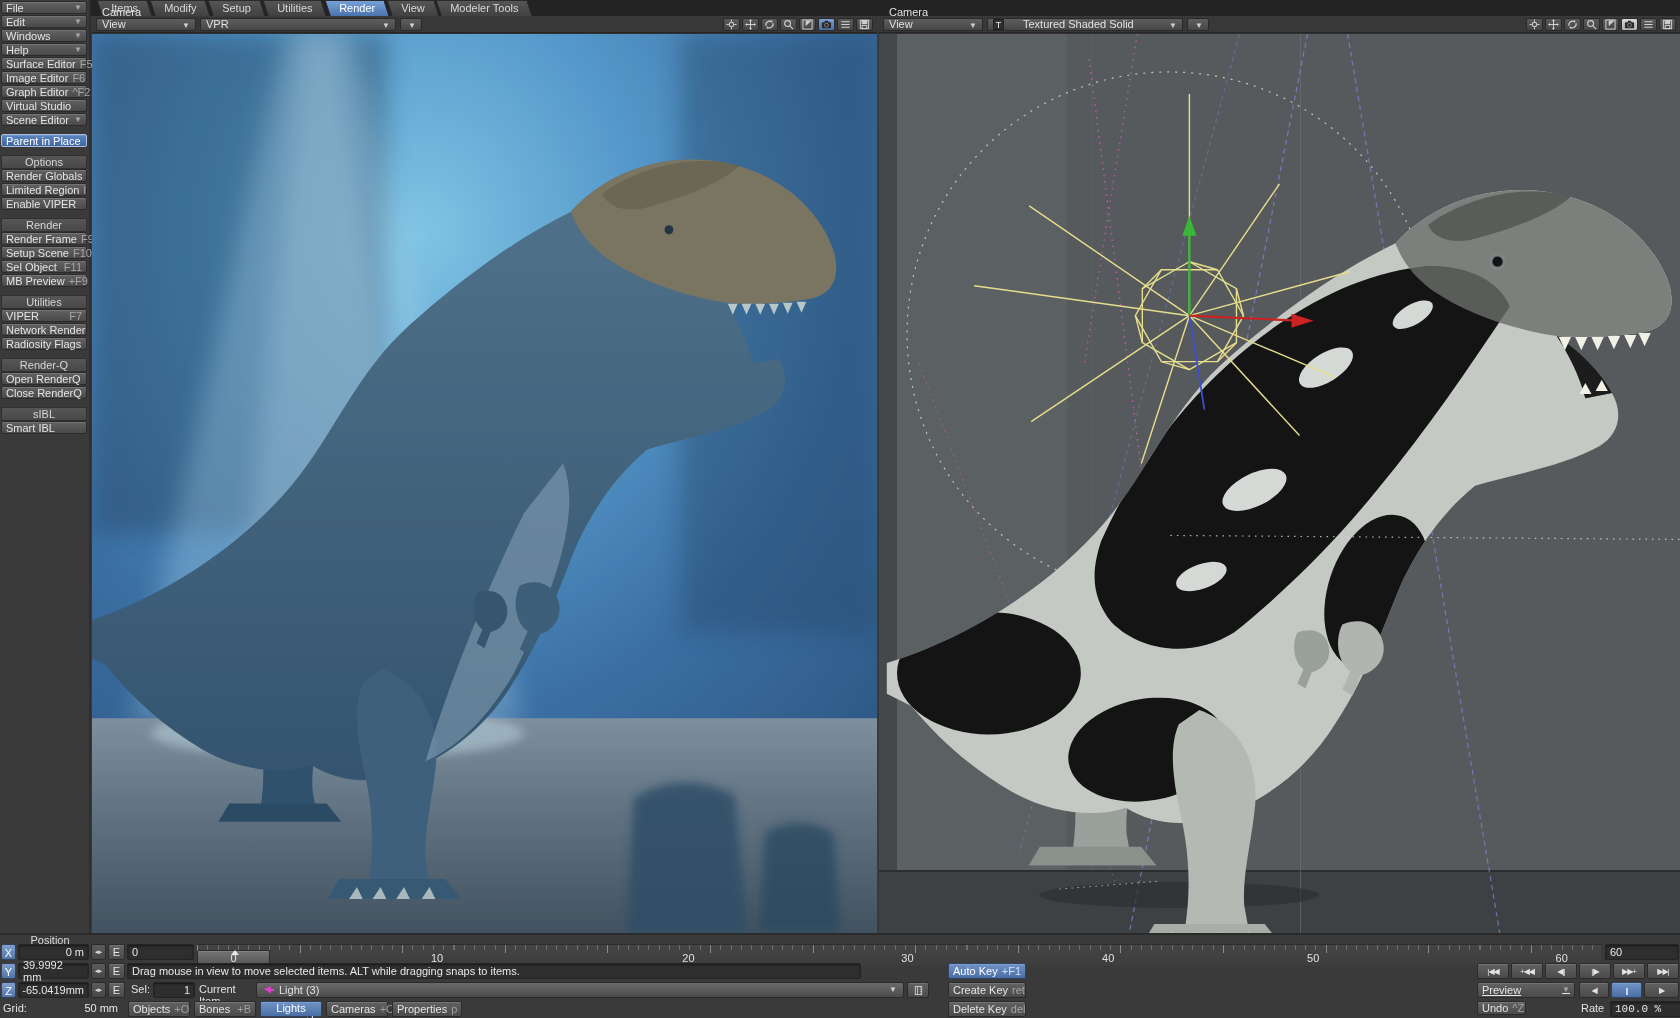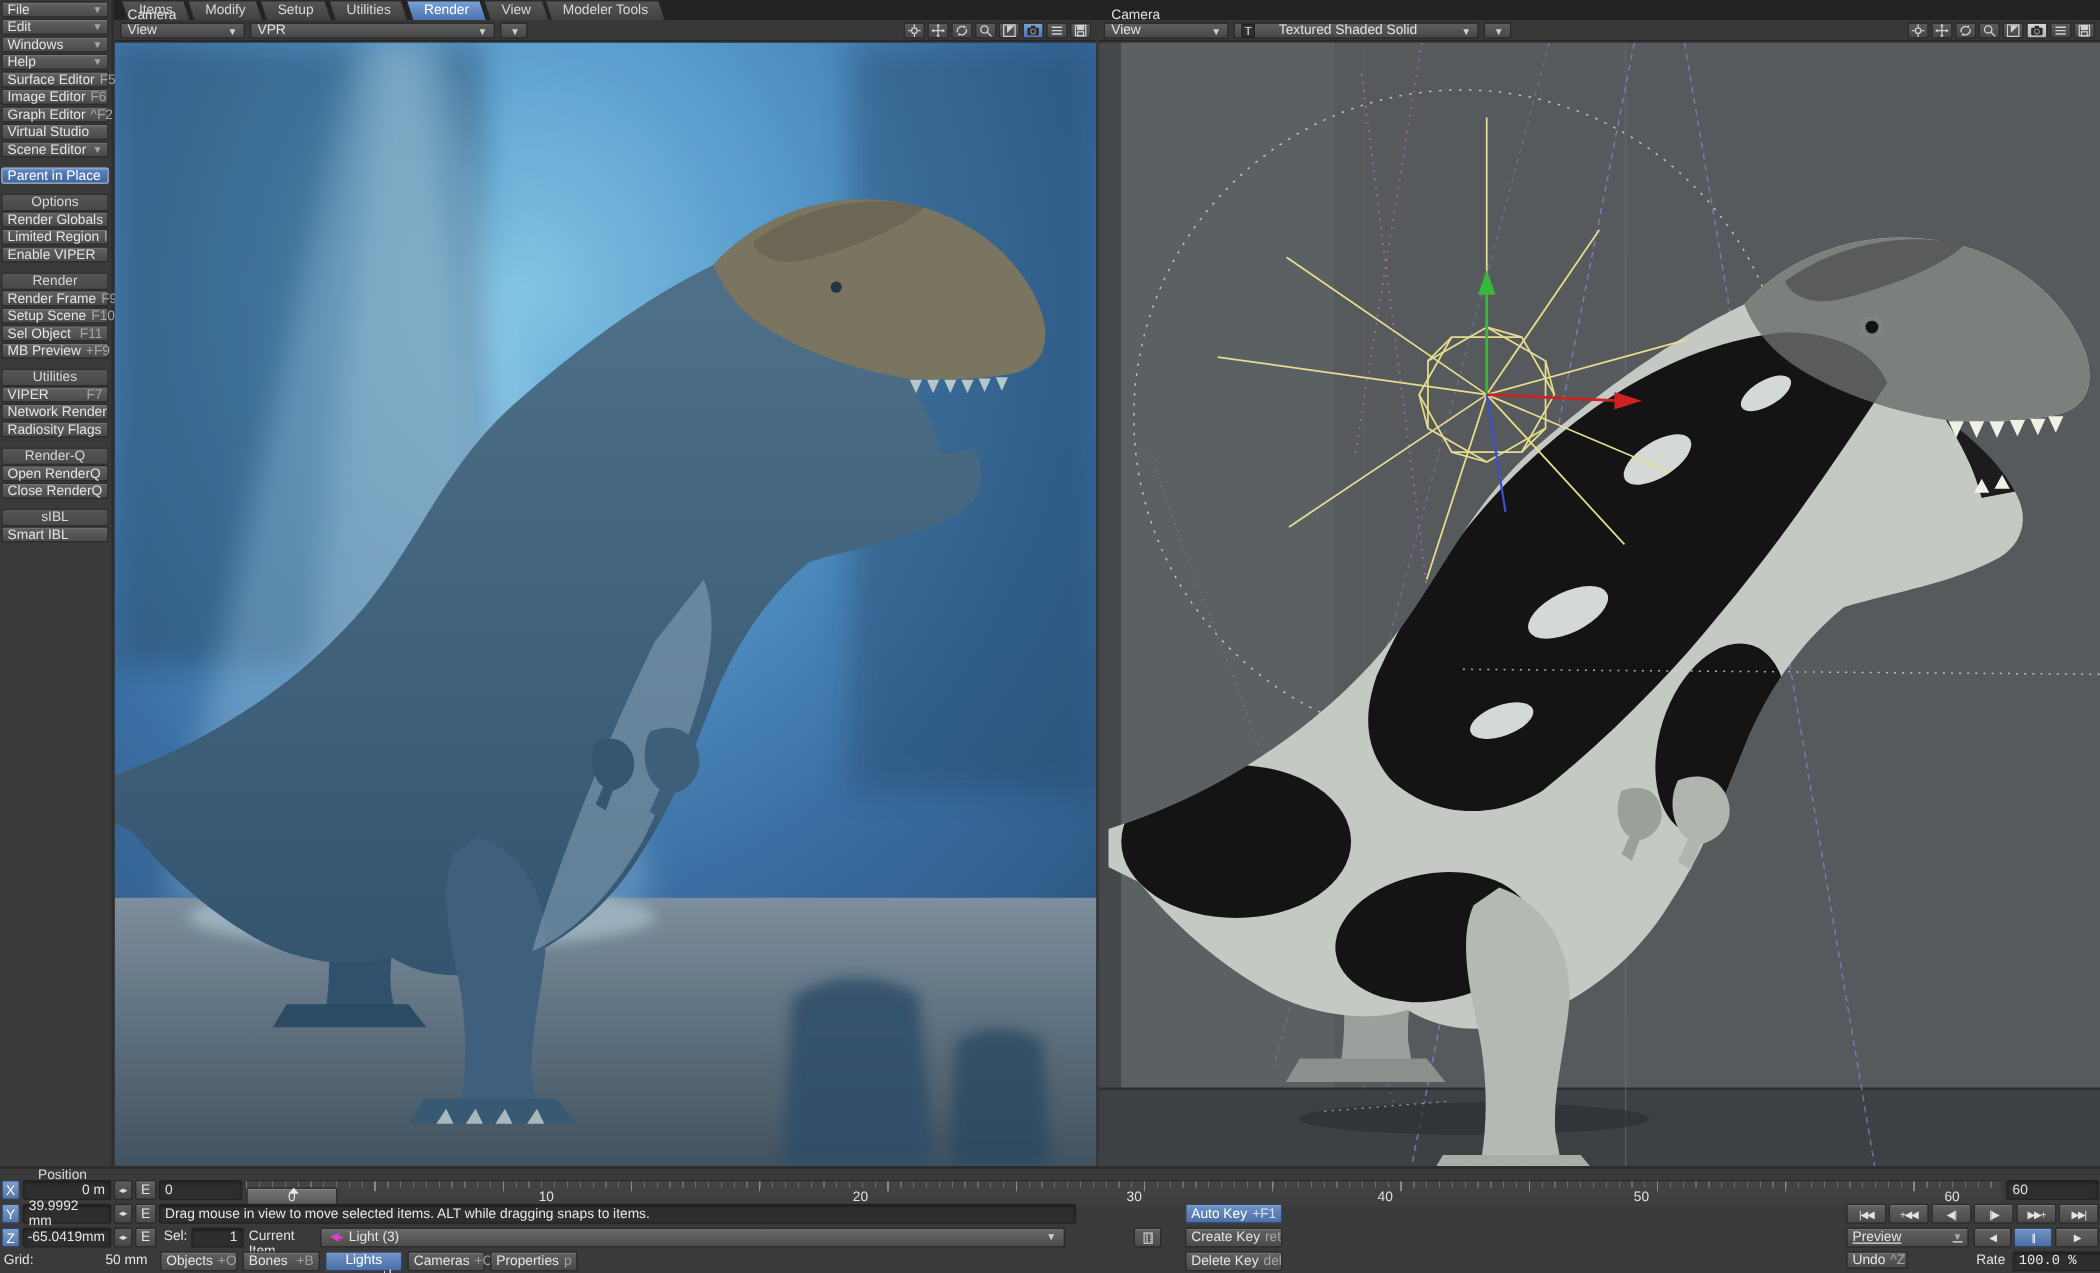--- a/index.html
+++ b/index.html
@@ -78,21 +78,21 @@
   .rl:nth-of-type(1){left:17.1%;} .rl:nth-of-type(2){left:35.0%;} .rl:nth-of-type(3){left:50.6%;}
   .rl:nth-of-type(4){left:64.9%;} .rl:nth-of-type(5){left:79.5%;} .rl:nth-of-type(6){left:97.2%;}
   #knob { position:absolute; left:0; top:5px; width:73px; height:16px; justify-content:center;
     background:linear-gradient(#747474,#565656); border:1px solid #2a2a2a; border-radius:2px; }
   #knob-marker { position:absolute; left:33px; top:-1px; width:0; height:0;
     border-left:4px solid transparent; border-right:4px solid transparent; border-bottom:5px solid #e8e8e8; }
   #endframe { left:1605px; top:9px; width:74px; }
 
   #hintbar { left:127px; width:734px; color:#e8e8e8; }
   .keybtn { position:absolute; left:932px; width:78px; height:16px;margin-left:16px; }
-  #light-dd { left:256px; width:596px; height:16px; background:linear-gradient(#6a6a6a,#4b4b4b);
+  #light-dd { left:256px; width:648px; height:16px; background:linear-gradient(#6a6a6a,#4b4b4b);
     border:1px solid #2a2a2a; border-radius:2px; display:flex; align-items:center; gap:5px; padding:0 6px; }
   #light-dd .arrow { margin-left:auto; }
   #itemlist-btn { left:907px; width:22px; height:16px; justify-content:center; }
   #sel-label { left:131px; top:1px; } #sel-val { left:153px; width:42px; }
   #curitem-label { left:199px; top:1px; }
   #grid-label { left:3px; top:1px; } #grid-val { left:58px; top:1px; width:60px; text-align:right; color:#e8e8e8; }
   .typebtn { position:absolute; height:16px; width:62px; }
   .typebtn .sc { color:#9f9f9f; }
   #tb0{left:128px;} #tb1{left:194px;} #tb2{left:260px;flex-direction:column;} #tb3{left:326px;} #tb4{left:392px; width:70px;}
 

